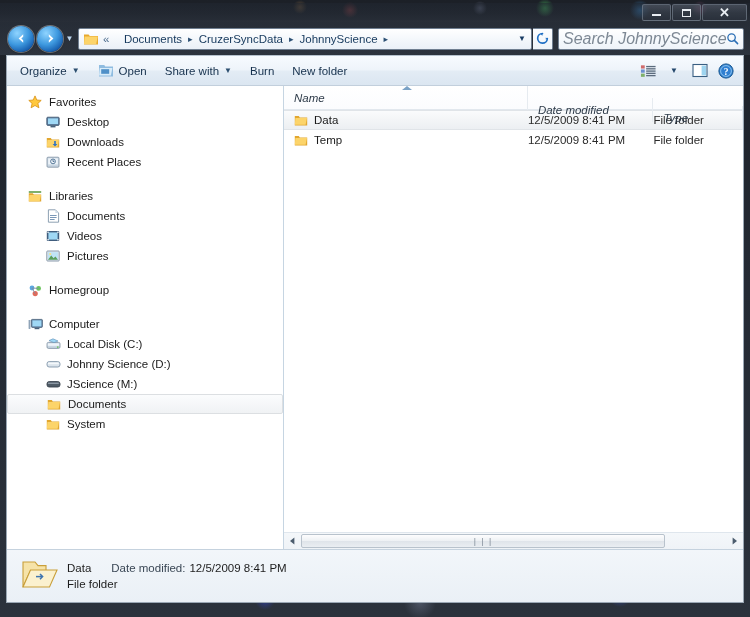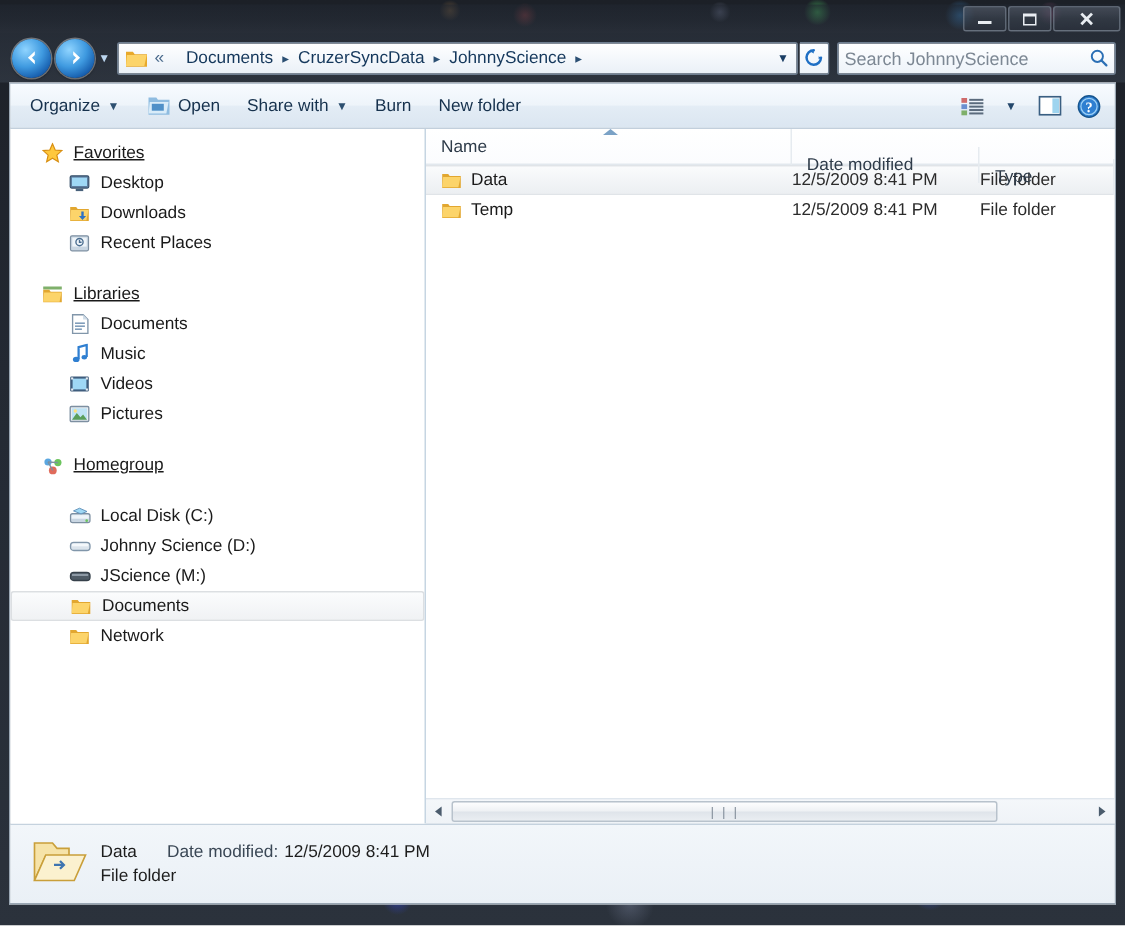--- a/index.html
+++ b/index.html
@@ -150,21 +150,22 @@
     margin-left: 5px;
     background: linear-gradient(180deg, #ffffff 0%, #f4f8fc 60%, #eef3f9 100%);
     border: 1px solid #6f7e90;
     border-radius: 2px;
     display: flex; align-items: center;
     padding: 0 4px;
     flex: none;
   }
   .searchtxt {
     flex: 1;
-    font-size: 12px;
+    font-size: 16px;
+    font-style: italic;
     color: #7d8894;
     white-space: nowrap;
     overflow: hidden;
   }
 
   
   .client {
     position: absolute;
     left: 6px; top: 52px;
     width: 738px; height: 548px;
@@ -222,21 +223,21 @@
   }
   .navitem {
     display: flex;
     align-items: center;
     height: 20px;
     font-size: 11.5px;
     color: #1a1a1a;
     padding-left: 20px;
     white-space: nowrap;
   }
-  .navitem.head { font-weight: normal; padding-left: 20px; text-decoration: underline; }
+  .navitem.head { font-weight: normal; padding-left: 20px; }
   .navitem.lvl1 { padding-left: 38px; }
   .navitem.lvl2 { padding-left: 38px; }
   .navitem .ic { margin-right: 6px; flex: none; display: inline-flex; width: 16px; justify-content: center; }
   .navitem.selected {
     background: linear-gradient(180deg, #fbfcfd 0%, #f0f2f4 100%);
     border: 1px solid #dcdfe2;
     border-radius: 2px;
     margin-right: 0;
     height: 20px;
   }
@@ -251,20 +252,21 @@
     background: #fff;
   }
   .colhdr {
     height: 24px;
     background: linear-gradient(180deg, #ffffff 0%, #fbfcfe 100%);
     border-bottom: 1px solid #e2e8ee;
     display: flex;
     align-items: center;
     flex: none;
     position: relative;
+    font-style: italic;
   }
   .col {
     font-size: 11.5px;
     color: #2e3b49;
     padding-left: 10px;
     height: 24px;
     line-height: 24px;
     border-right: 1px solid #e6ebf0;
     position: relative;
     white-space: nowrap;
@@ -555,30 +557,20 @@
                 <path d="M1.4 .8 h7 l3.2 3.2 v9.2 h-10.2 Z" fill="#ffffff" stroke="#8196aa" stroke-width=".9"></path>
                 <path d="M8.4 .8 v3.2 h3.2 Z" fill="#cfdce8"></path>
                 <rect x="3" y="6" width="6.6" height=".9" fill="#6b8db0"></rect>
                 <rect x="3" y="8" width="6.6" height=".9" fill="#6b8db0"></rect>
                 <rect x="3" y="10" width="4.6" height=".9" fill="#6b8db0"></rect>
               </svg>
             </span>
             <span>Documents</span>
           </div>
 
-          <div class="navitem lvl1">
-            <span class="ic">
-              <svg width="13" height="14" viewBox="0 0 13 14">
-                <path d="M5.4 10.4 V2.4 l5.4 -1.4 v8" fill="none" stroke="#2f7fd1" stroke-width="1.5"></path>
-                <ellipse cx="3.8" cy="10.6" rx="2.2" ry="1.8" fill="#2f7fd1"></ellipse>
-                <ellipse cx="9.2" cy="9.2" rx="1.8" ry="1.5" fill="#2f7fd1"></ellipse>
-              </svg>
-            </span>
-            <span>Music</span>
-          </div>
 
           <div class="navitem lvl1">
             <span class="ic">
               <svg width="14" height="12" viewBox="0 0 14 12">
                 <rect x=".8" y="1" width="12.4" height="10" rx=".8" fill="#3f5d7d"></rect>
                 <rect x="2.4" y="2.4" width="9.2" height="7.2" fill="#9fd8f5"></rect>
                 <rect x="1.4" y="1.6" width="1.4" height="1.4" fill="#e8edf2"></rect>
                 <rect x="1.4" y="9" width="1.4" height="1.4" fill="#e8edf2"></rect>
                 <rect x="11.2" y="1.6" width="1.4" height="1.4" fill="#e8edf2"></rect>
                 <rect x="11.2" y="9" width="1.4" height="1.4" fill="#e8edf2"></rect>
@@ -609,20 +601,31 @@
                 <circle cx="7.2" cy="9.6" r="2.6" fill="#e06b5b"></circle>
                 <line x1="4" y1="4" x2="10.6" y2="4.4" stroke="#7d8fa1" stroke-width=".9"></line>
                 <line x1="4" y1="4" x2="7.2" y2="9.6" stroke="#7d8fa1" stroke-width=".9"></line>
               </svg>
             </span>
             <span>Homegroup</span>
           </div>
 
           <div class="navgap"></div>
 
+          <div class="navitem head">
+            <span class="ic">
+              <svg width="15" height="13" viewBox="0 0 15 13">
+                <rect x=".6" y="2" width="1.8" height="9" rx=".4" fill="#8fa4b8"></rect>
+                <rect x="3.4" y="1.4" width="11" height="8" rx=".8" fill="#5e7ea0" stroke="#3a536c" stroke-width=".7"></rect>
+                <rect x="4.4" y="2.4" width="9" height="6" fill="#9fd8f5"></rect>
+                <rect x="6.6" y="9.8" width="4.8" height="1.4" fill="#48617b"></rect>
+              </svg>
+            </span>
+            <span>Computer</span>
+          </div>
 
           <div class="navitem lvl1">
             <span class="ic">
               <svg width="15" height="13" viewBox="0 0 15 13">
                 <rect x="1" y="4.4" width="13" height="6" rx="1.4" fill="#c9d6e2" stroke="#7d8fa1" stroke-width=".8"></rect>
                 <rect x="1.8" y="5.4" width="11.4" height="2.4" fill="#eef4f9"></rect>
                 <circle cx="11.8" cy="9.1" r=".9" fill="#6cc45e"></circle>
                 <path d="M3 2.6 l4 -1.8 l5 2.2 l-4 1.6 Z" fill="#9fd8f5" stroke="#5b8cb5" stroke-width=".6"></path>
               </svg>
             </span>
@@ -660,21 +663,21 @@
             <span>Documents</span>
           </div>
 
           <div class="navitem lvl2">
             <span class="ic">
               <svg width="14" height="13" viewBox="0 0 14 13">
                 <path d="M.8 2 h4 l1 1.4 H13.2 v8 H.8 Z" fill="#e2a730"></path>
                 <path d="M1.4 4 h11.6 l-1.4 6.8 H.8 Z" fill="#fcd46a"></path>
               </svg>
             </span>
-            <span>Network</span>
+            <span>System</span>
           </div>
 
           <div class="navgap"></div>
 
 
         </div>
 
         <div class="listpane">
 
           <div class="colhdr">

